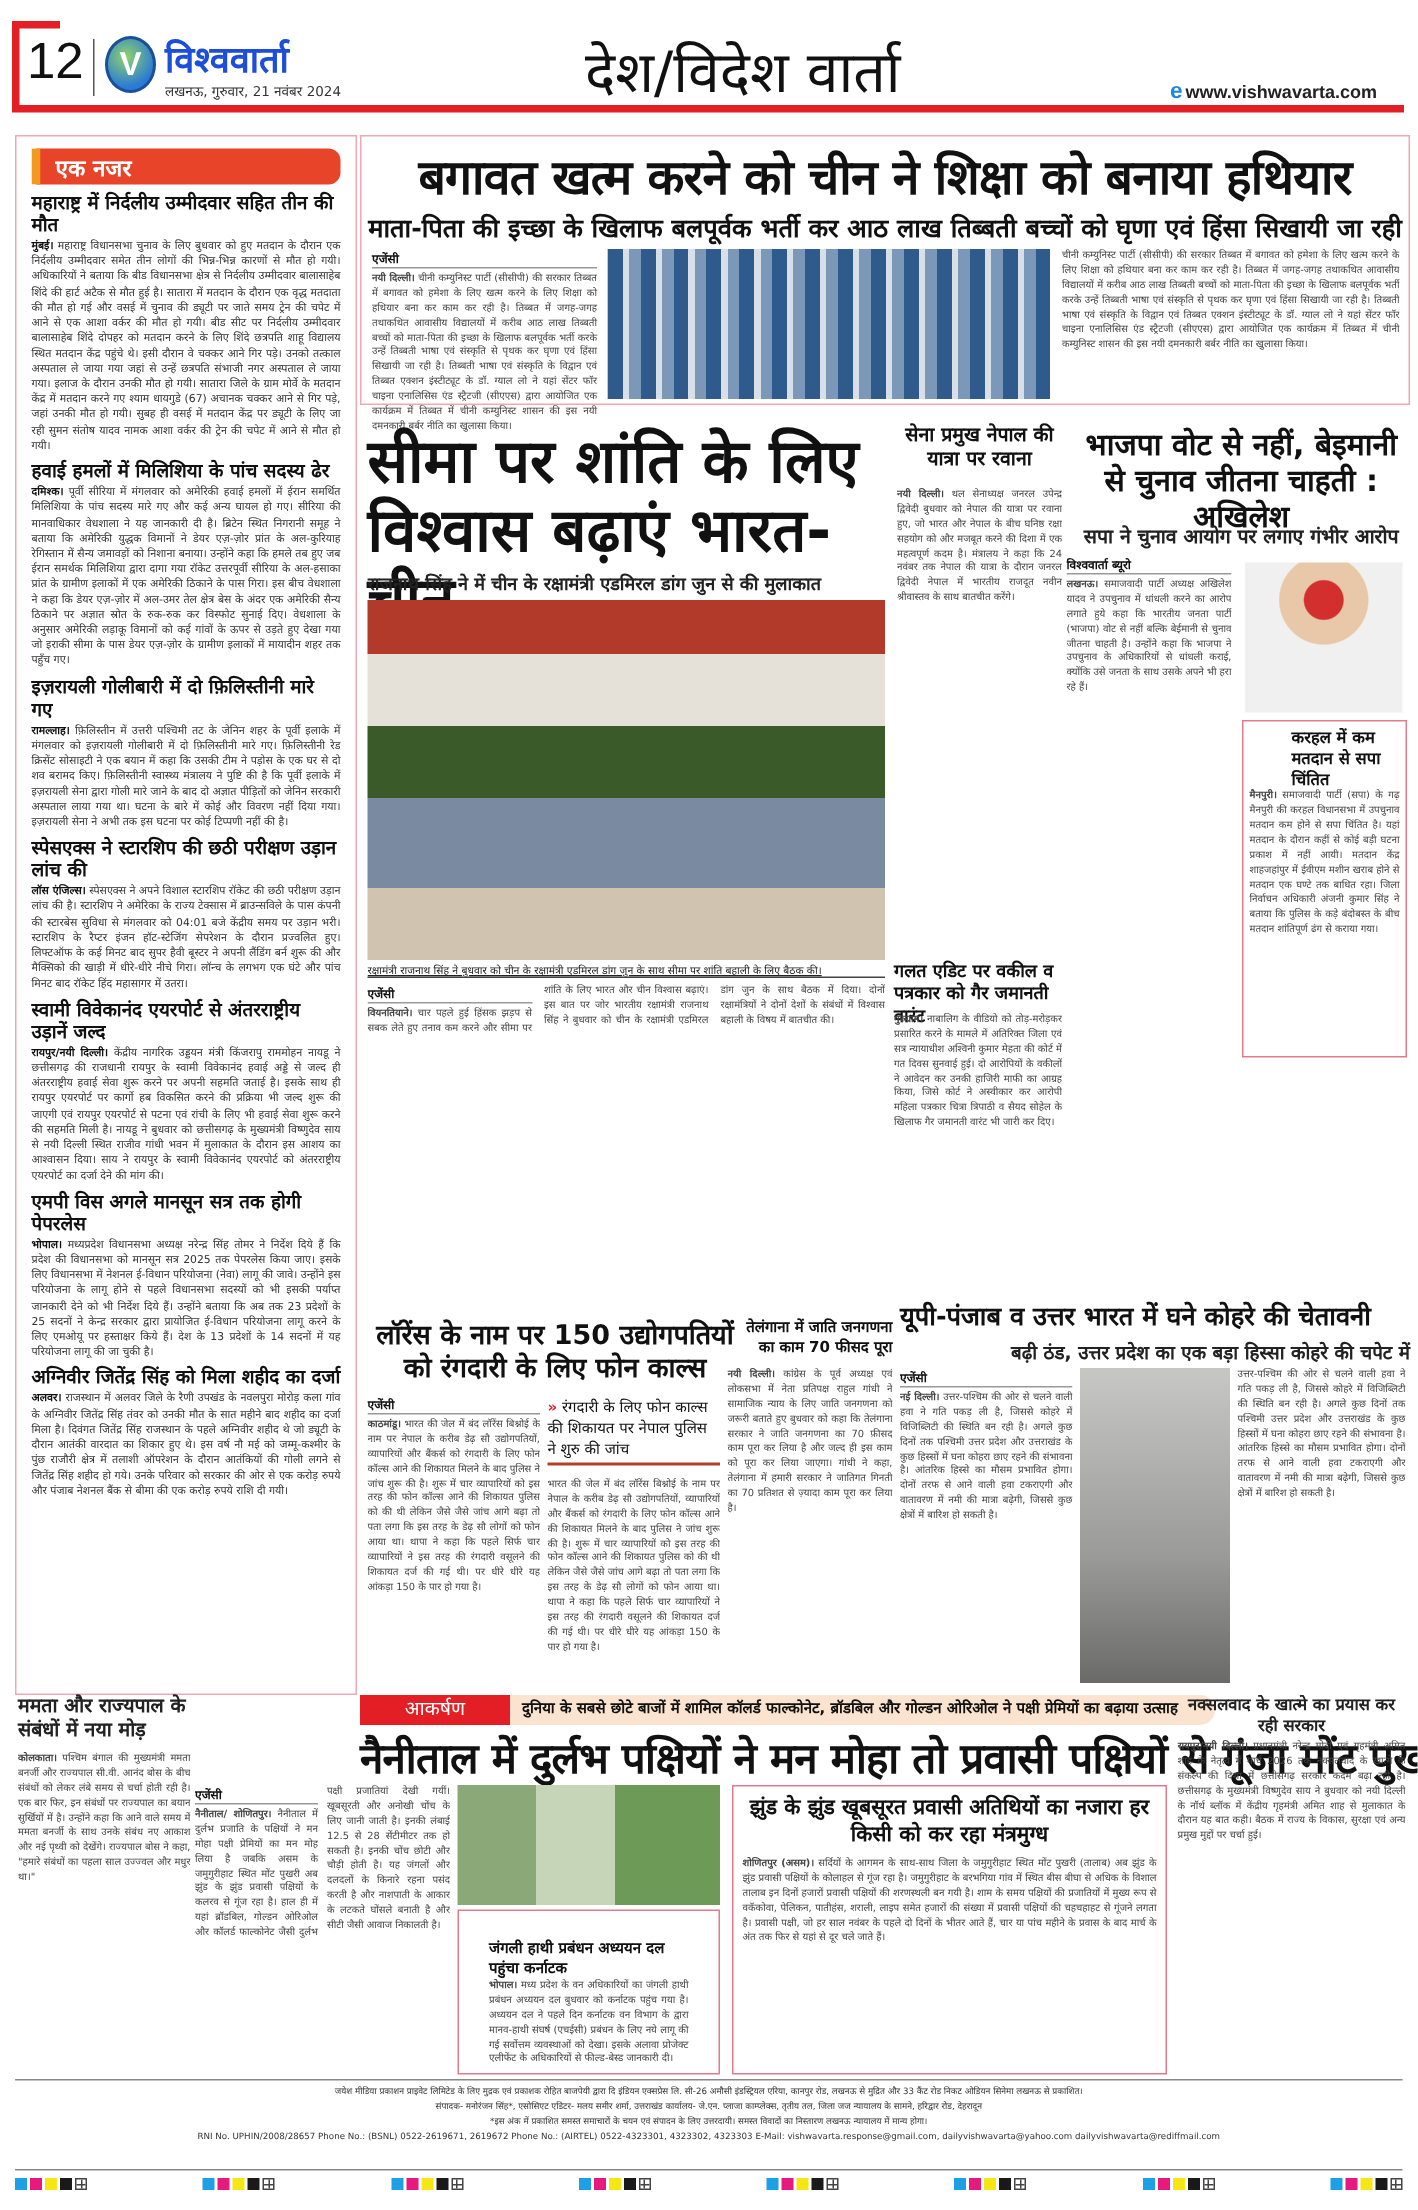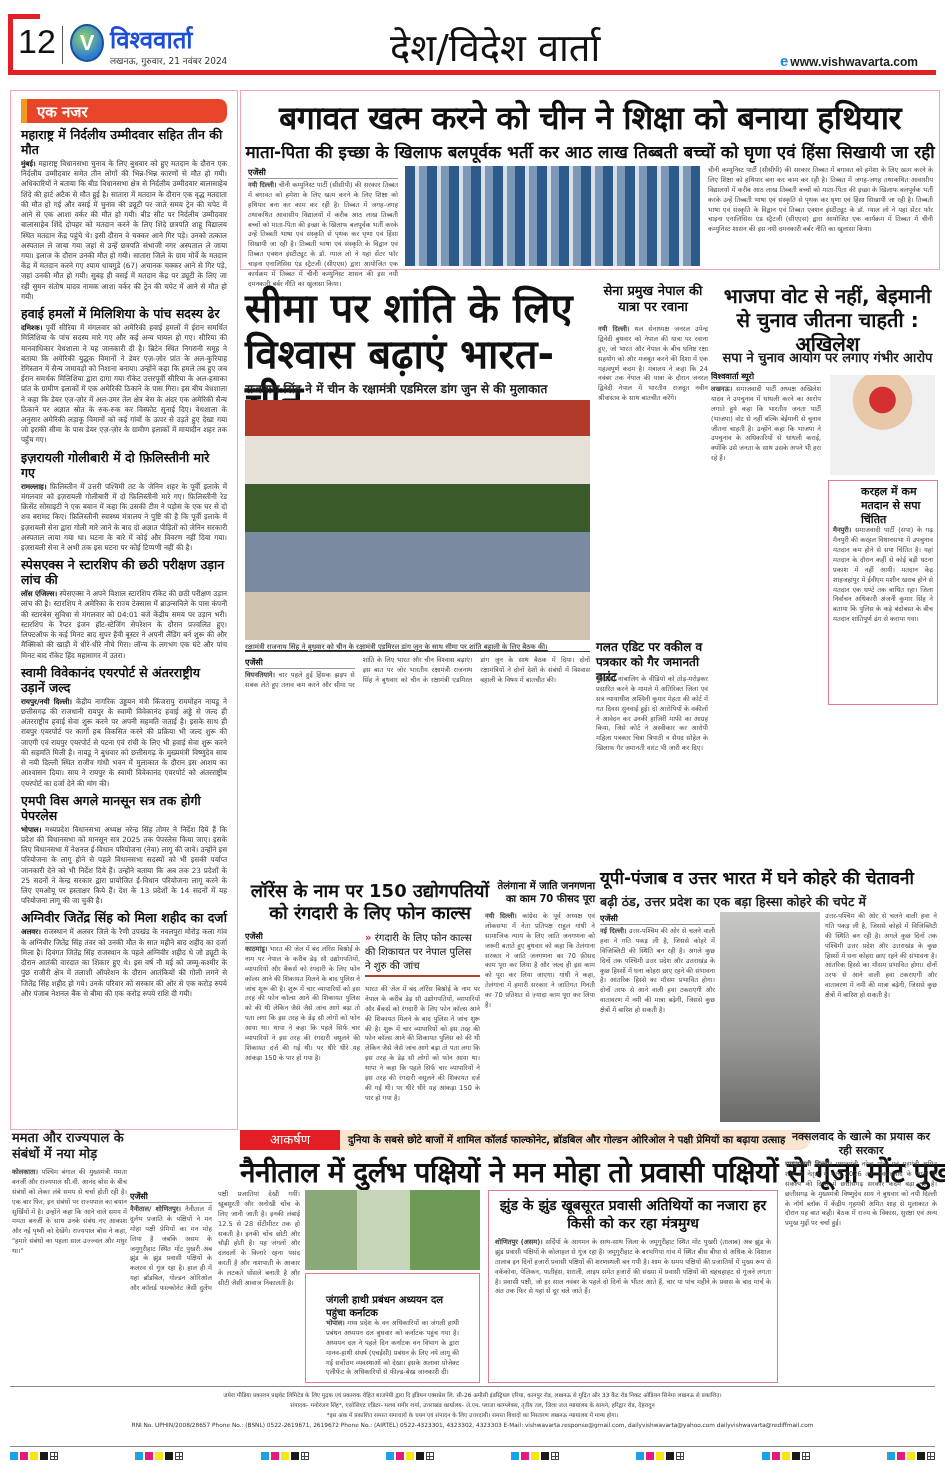--- a/index.html
+++ b/index.html
@@ -156,21 +156,21 @@
 <div class="abs" style="left:365px;top:985px;width:115px;height:135px;overflow:hidden;">
   <p class="body-text">भारत की जेल में बंद लॉरेंस बिश्नोई के नाम पर नेपाल के करीब डेढ़ सौ उद्योगपतियों, व्यापारियों और बैंकर्स को रंगदारी के लिए फोन कॉल्स आने की शिकायत मिलने के बाद पुलिस ने जांच शुरू की है। शुरू में चार व्यापारियों को इस तरह की फोन कॉल्स आने की शिकायत पुलिस को की थी लेकिन जैसे जैसे जांच आगे बढ़ा तो पता लगा कि इस तरह के डेढ़ सौ लोगों को फोन आया था। थापा ने कहा कि पहले सिर्फ चार व्यापारियों ने इस तरह की रंगदारी वसूलने की शिकायत दर्ज की गई थी। पर धीरे धीरे यह आंकड़ा 150 के पार हो गया है।</p>
 </div>
 
 <div class="abs h-sm" style="left:485px;top:880px;width:110px;font-size:10px;text-align:right;">तेलंगाना में जाति जनगणना का काम 70 फीसद पूरा</div>
 <div class="abs" style="left:485px;top:912px;width:110px;height:210px;overflow:hidden;">
   <p class="body-text"><b>नयी दिल्ली।</b> <span>कांग्रेस के पूर्व अध्यक्ष एवं लोकसभा में नेता प्रतिपक्ष राहुल गांधी ने सामाजिक न्याय के लिए जाति जनगणना को जरूरी बताते हुए बुधवार को कहा कि तेलंगाना सरकार ने जाति जनगणना का 70 फ़ीसद काम पूरा कर लिया है और जल्द ही इस काम को पूरा कर लिया जाएगा। गांधी ने कहा, तेलंगाना में हमारी सरकार ने जातिगत गिनती का 70 प्रतिशत से ज़्यादा काम पूरा कर लिया है।</span></p>
 </div>
 
 <div class="abs h-med" style="left:600px;top:868px;width:340px;font-size:17px;white-space:nowrap;">यूपी-पंजाब व उत्तर भारत में घने कोहरे की चेतावनी</div>
-<div class="abs" style="left:600px;top:893px;width:340px;font:bold 12.5px 'DejaVu Sans',sans-serif;white-space:nowrap;">बढ़ी ठंड, उत्तर प्रदेश का एक बड़ा हिस्सा कोहरे की चपेट में</div>
+<div class="abs" style="left:600px;top:893px;width:340px;font:bold 12.5px 'DejaVu Sans',sans-serif;white-space:nowrap;text-align:right;">बढ़ी ठंड, उत्तर प्रदेश का एक बड़ा हिस्सा कोहरे की चपेट में</div>
 <div class="abs" style="left:600px;top:912px;width:115px;height:210px;overflow:hidden;">
   <div class="byline">एजेंसी</div>
   <p class="body-text"><b>नई दिल्ली।</b> <span>उत्तर-पश्चिम की ओर से चलने वाली हवा ने गति पकड़ ली है, जिससे कोहरे में विजिब्लिटी की स्थिति बन रही है। अगले कुछ दिनों तक पश्चिमी उत्तर प्रदेश और उत्तराखंड के कुछ हिस्सों में घना कोहरा छाए रहने की संभावना है। आंतरिक हिस्से का मौसम प्रभावित होगा। दोनों तरफ से आने वाली हवा टकराएगी और वातावरण में नमी की मात्रा बढ़ेगी, जिससे कुछ क्षेत्रों में बारिश हो सकती है।</span></p>
 </div>
 <div class="abs photo-fog" style="left:720px;top:912px;width:100px;height:210px;"></div>
 <div class="abs" style="left:825px;top:912px;width:112px;height:210px;overflow:hidden;">
   <p class="body-text">उत्तर-पश्चिम की ओर से चलने वाली हवा ने गति पकड़ ली है, जिससे कोहरे में विजिब्लिटी की स्थिति बन रही है। अगले कुछ दिनों तक पश्चिमी उत्तर प्रदेश और उत्तराखंड के कुछ हिस्सों में घना कोहरा छाए रहने की संभावना है। आंतरिक हिस्से का मौसम प्रभावित होगा। दोनों तरफ से आने वाली हवा टकराएगी और वातावरण में नमी की मात्रा बढ़ेगी, जिससे कुछ क्षेत्रों में बारिश हो सकती है।</p>
 </div>
 
 <div class="abs" style="left:12px;top:1130px;width:115px;font:bold 13px 'DejaVu Sans',sans-serif;line-height:1.25;">ममता और राज्यपाल के संबंधों में नया मोड़</div>

